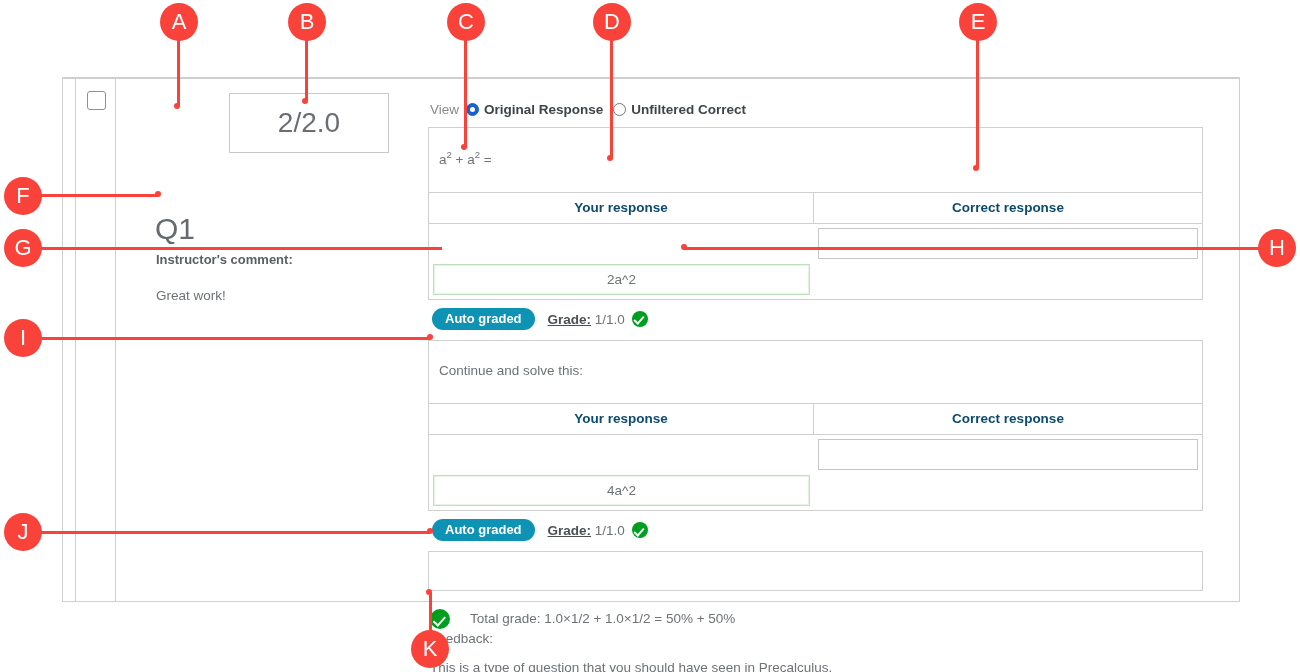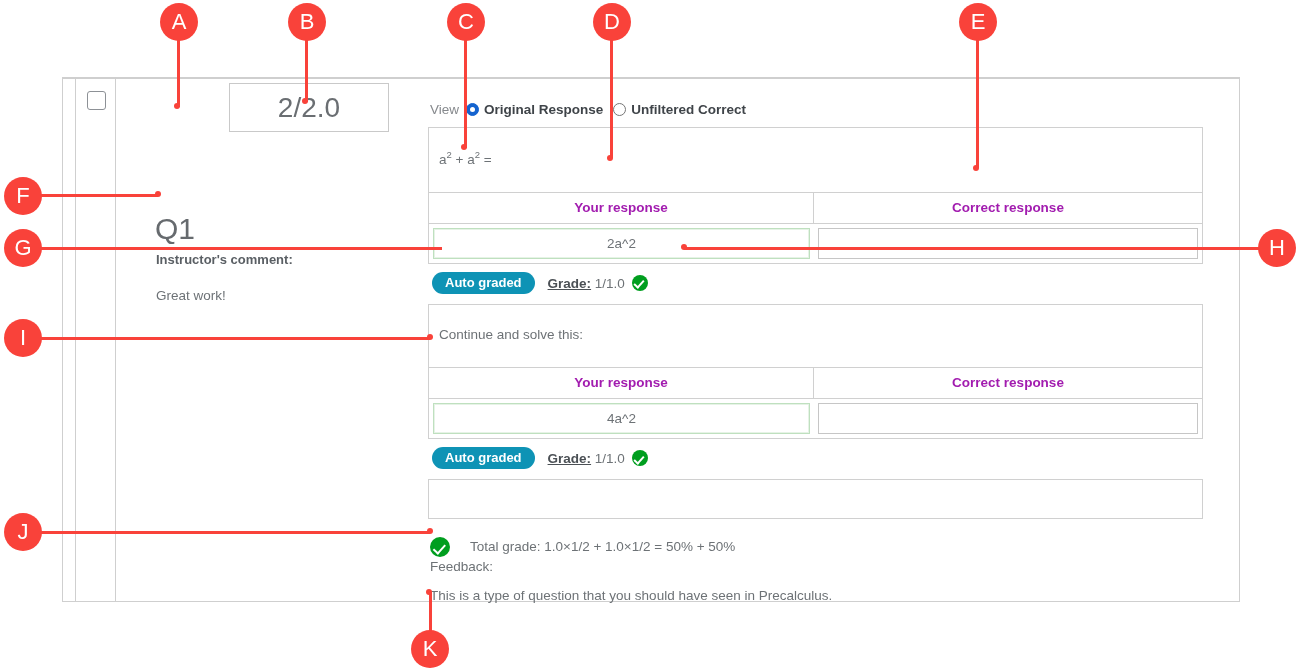--- a/index.html
+++ b/index.html
@@ -29,22 +29,22 @@
   .rail-b { position:absolute; left: 52px; top:0; bottom:0; width:1px; background:#cfcfcf; }
 
   
   .qlabel {
     position:absolute; left:92px; top:99px;
     font-size: 30px; color:#666a6e; letter-spacing:0px;
     font-family:"Liberation Sans", sans-serif;
     margin-top:34px;
   }
   .gradebox {
-    position:absolute; left:166px; top:4px;
-    width:160px; height:49px;
+    position:absolute; left:166px; top:14px;
+    width:160px; height:60px;
     border:1px solid #c9c9c9; background:#fff;
     display:flex; align-items:center; justify-content:center;
     font-size:28px; color:#6a6e72;
   }
   .instr-title {
     position:absolute; left:93px; top:173px;
     font-size:13px; font-weight:bold; color:#5a5f64;
   }
   .instr-text {
     position:absolute; left:93px; top:209px;
@@ -78,37 +78,37 @@
   .qblock { border:1px solid #d0d0d0; background:#fff; }
   .prompt {
     padding:18px 10px 20px 10px;
     font-size:13.5px; color:#6d7276; line-height:1.8;
   }
   .prompt .line { display:block; }
   .prompt sup { font-size:9.5px; vertical-align: super; }
 
   .resp-head { display:flex; border-top:1px solid #d0d0d0; }
   .resp-head > div {
-    font-size:13.5px; font-weight:bold; color:#a21caf;
+    font-size:13.5px; font-weight:bold; color:#0c4a6e;
     text-align:center; padding:7px 0 8px 0;
   }
   .hd-yours { width:385px; border-right:1px solid #d0d0d0; }
   .hd-correct { flex:1; }
 
   .resp-row { display:flex; border-top:1px solid #d0d0d0; }
   .cell-yours {
     width:385px; padding:4px;
   }
   .cell-correct { flex:1; padding:4px; }
   .inputbox {
     height:31px; border:1px solid #c6c6c6; background:#fff;
     display:flex; align-items:center; justify-content:center;
     font-size:13.5px; color:#6d7276;
   }
-  .inputbox.good { border:1px solid #bfe0bf; box-shadow: inset 0 0 0 1px #e6f3e6; }
+  .inputbox.good { border:1px solid #bfe0bf; box-shadow: inset 0 0 0 1px #e6f3e6; margin-top: 36px; }
 
   .graderow {
     display:flex; align-items:center; gap:13px;
     margin-top:8px; margin-bottom:10px; padding-left:4px;
   }
   .badge {
     background:#0e93b5; color:#fff; font-size:13px; font-weight:bold;
     border-radius:12px; padding:4px 13px 5px 13px; line-height:1;
     white-space:nowrap;
   }

